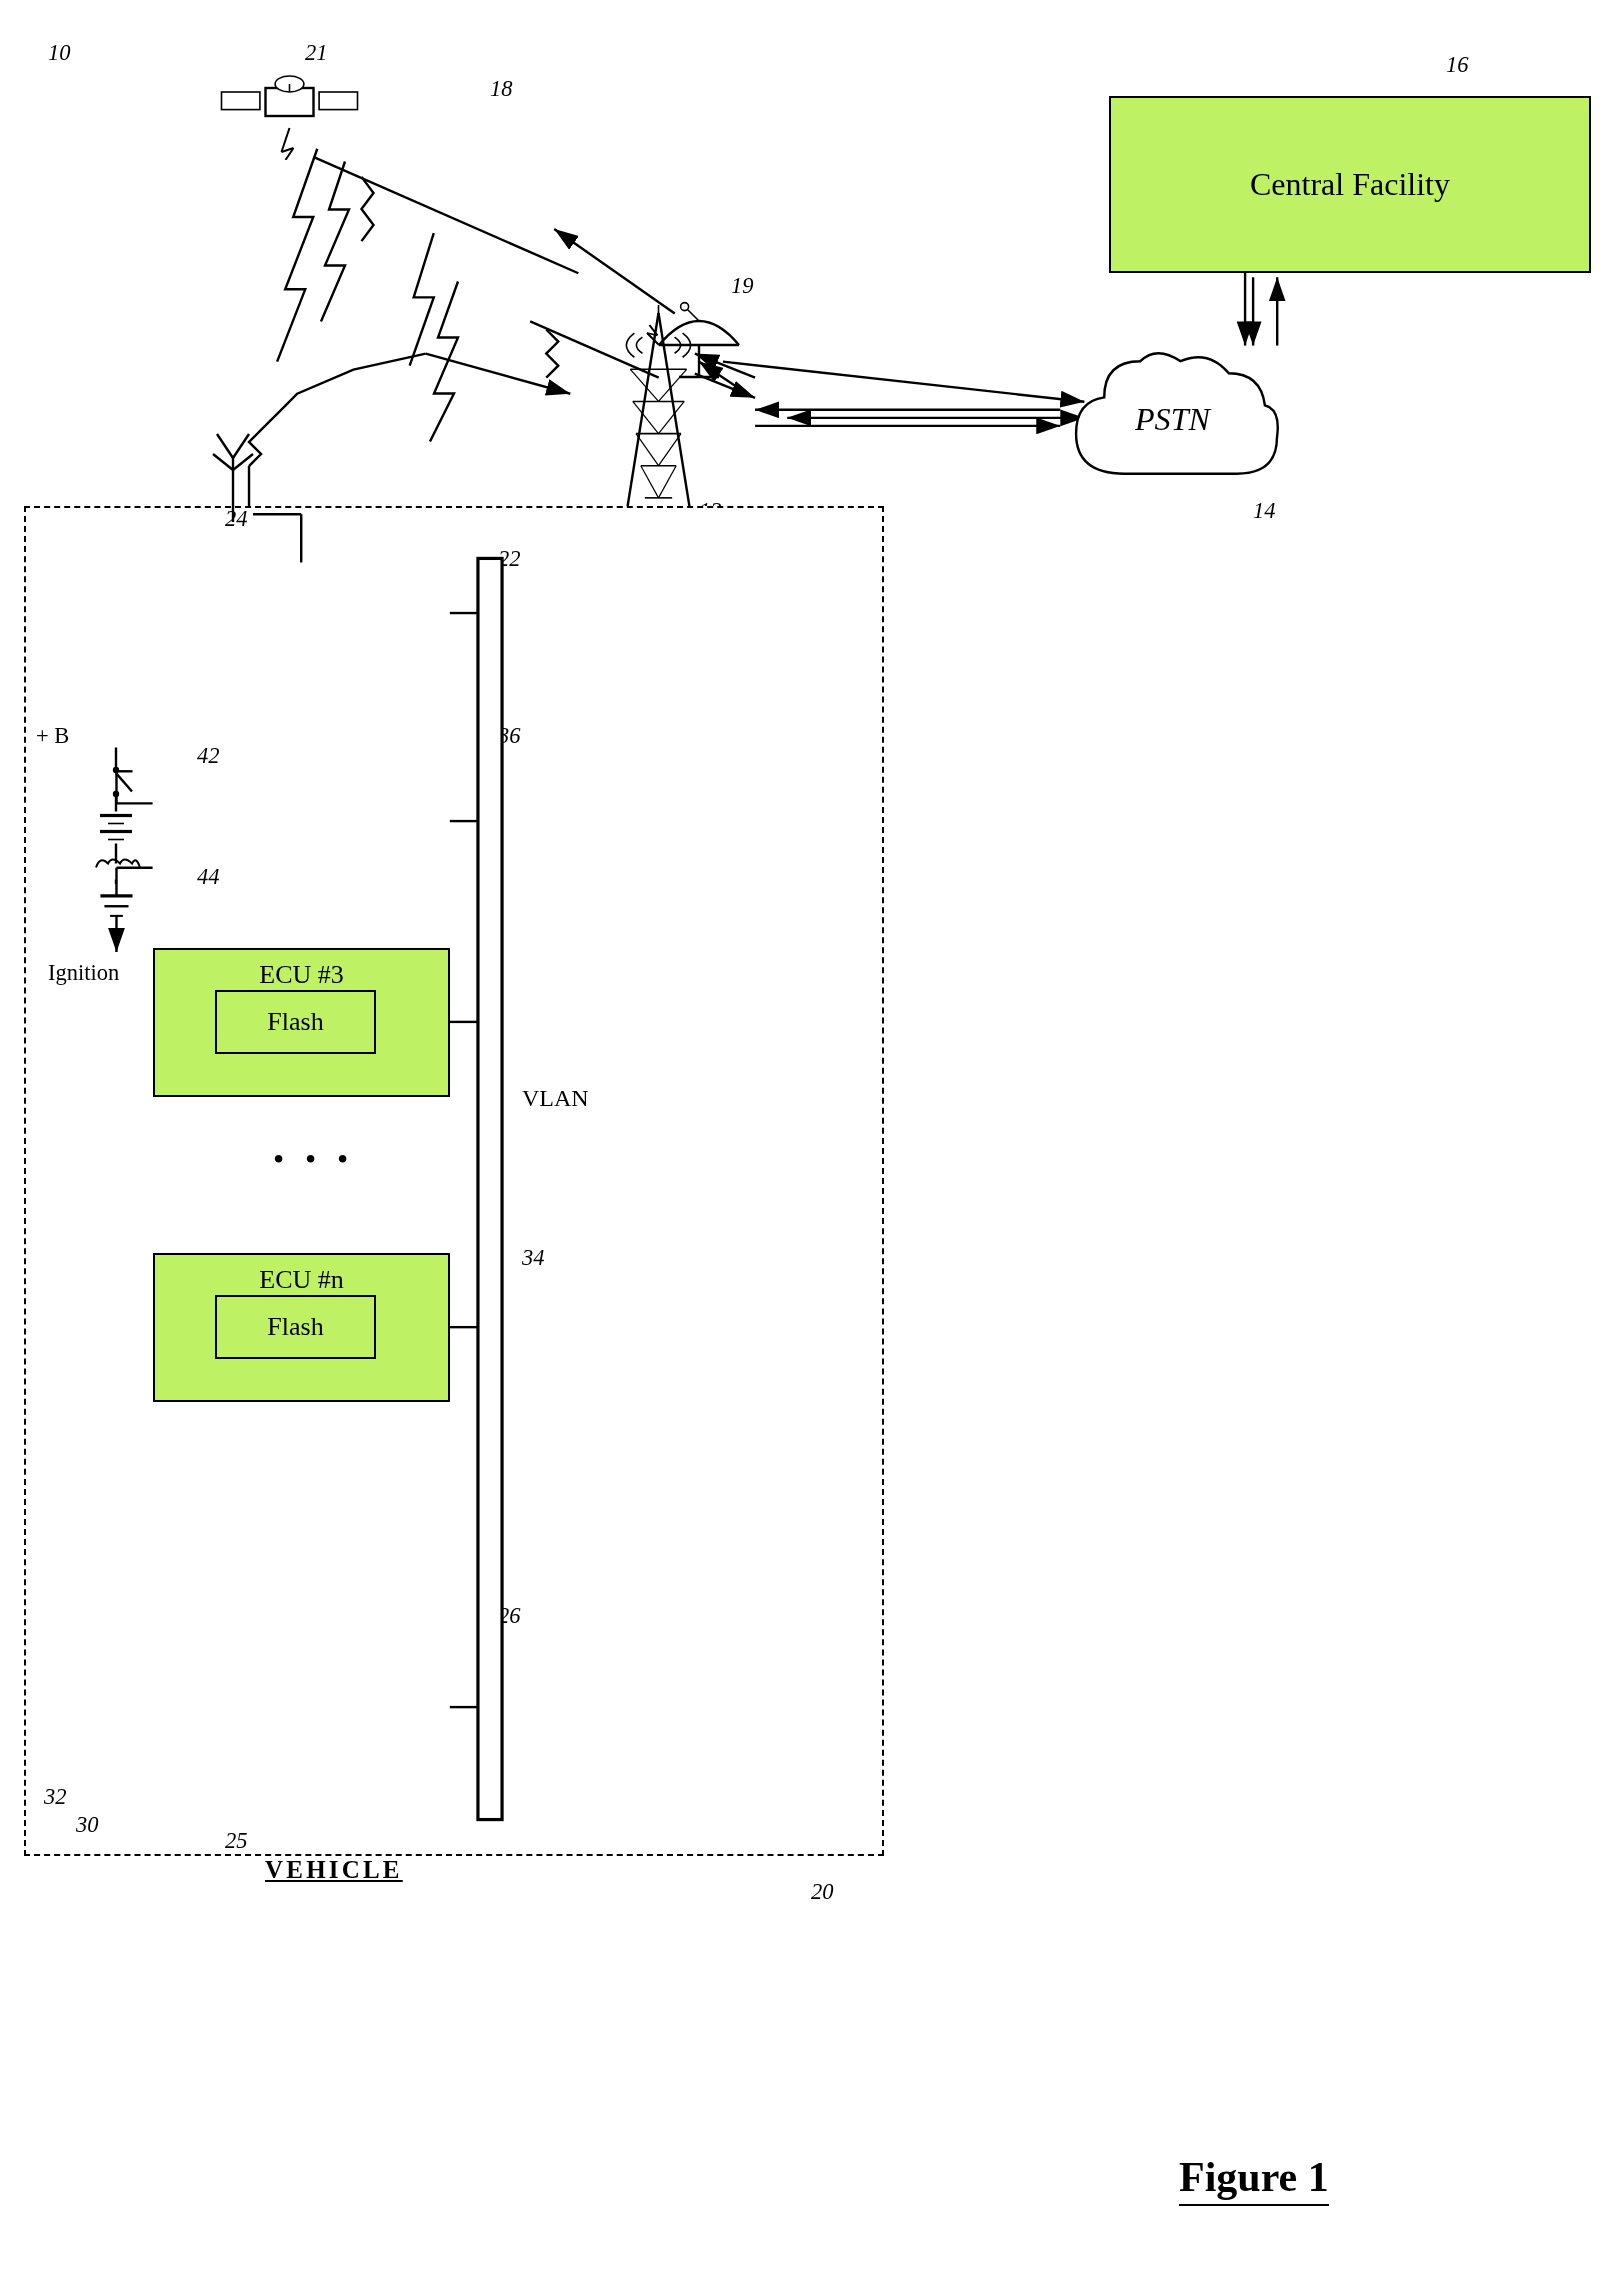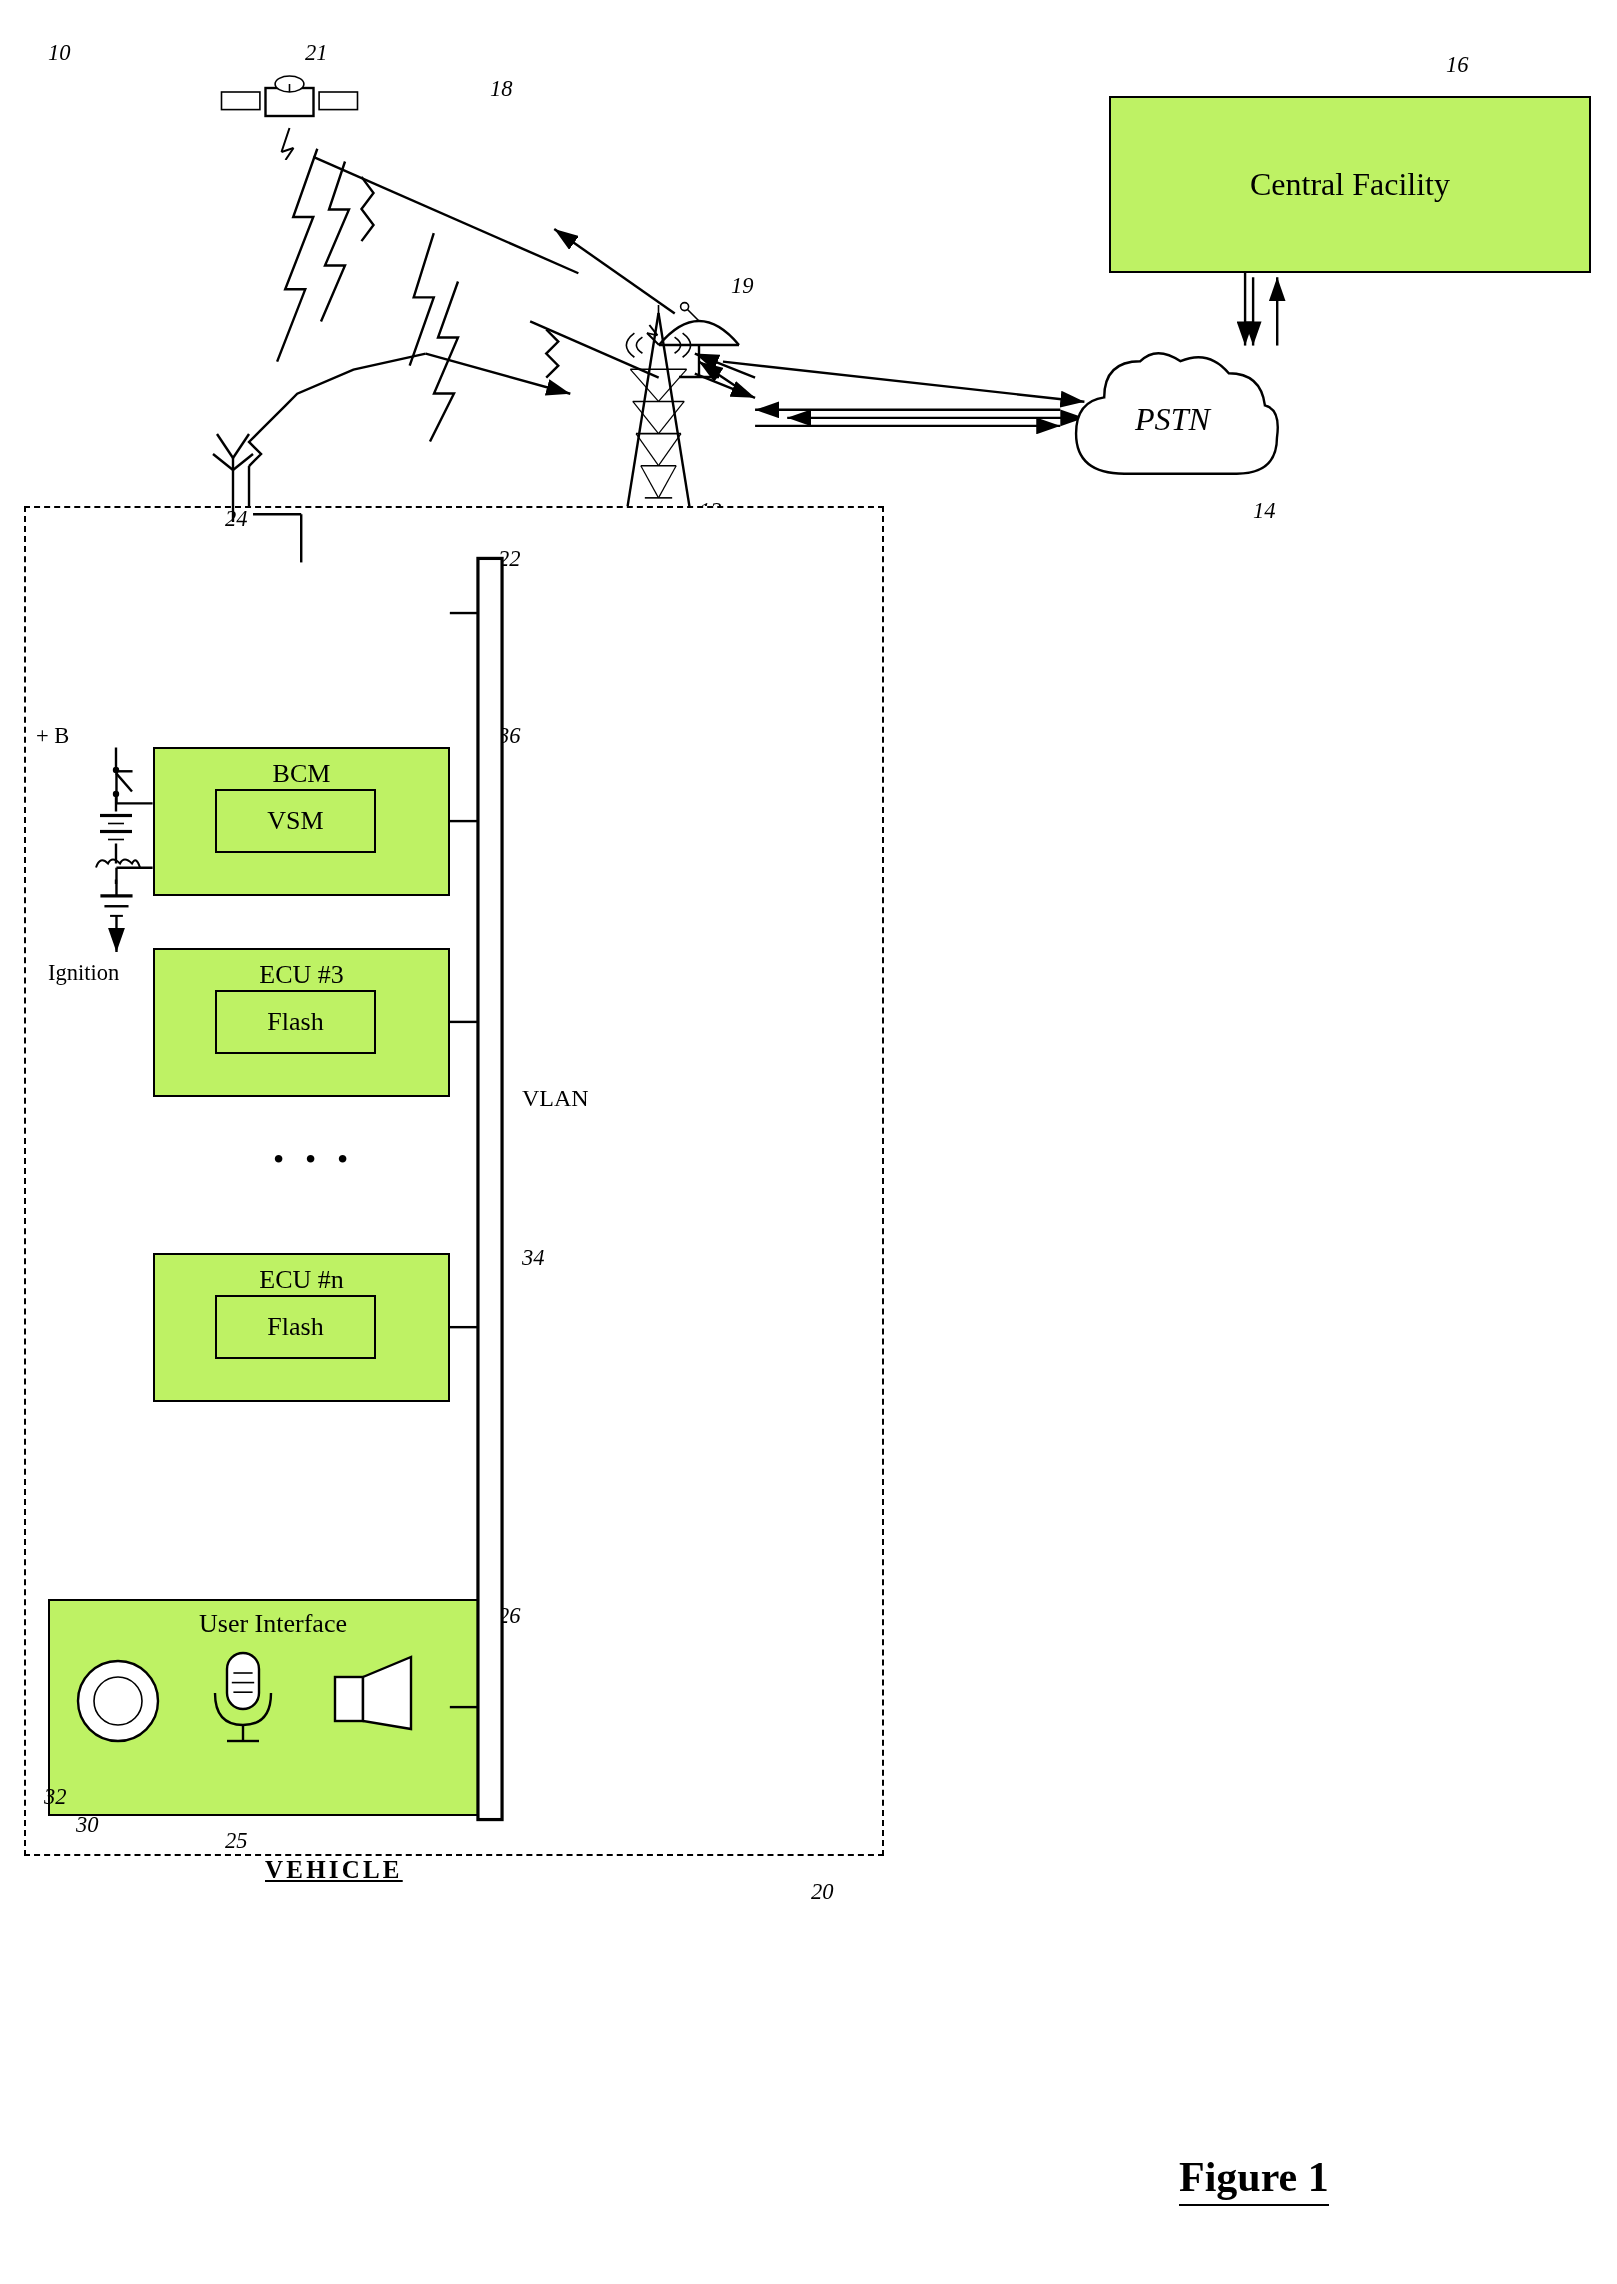--- a/index.html
+++ b/index.html
@@ -251,29 +251,20 @@
 
   <div class="label" style="left:197px; top:743px;">42</div>
 
   <div class="label" style="left:197px; top:864px;">44</div>
 
   <div style="position:absolute;left:48px;top:960px;font-size:22.5px;">Ignition</div>
 
   <div class="label" style="left:498px; top:546px;">22</div>
 
   <div class="label" style="left:498px; top:723px;">36</div>
-  <div class="rect-box" style="left:153px; top:747px; width:297px; height:149px;">
-    <div style="position:relative;width:100%;height:100%;">
-      <div style="position:absolute;top:9.6px;left:0;right:0;text-align:center;font-size:26px;">BCM</div>
-
-      <div class="rect-box" style="left:60px;top:40px;width:161px;height:64px;position:absolute;">
-        <span class="box-label">VSM</span>
-      </div>
-    </div>
-  </div>
 
   <div class="rect-box" style="left:153px; top:948px; width:297px; height:149px;">
     <div style="position:relative;width:100%;height:100%;">
       <div style="position:absolute;top:9.6px;left:0;right:0;text-align:center;font-size:26px;">ECU #3</div>
       <div class="rect-box" style="left:60px;top:40px;width:161px;height:64px;position:absolute;">
         <span class="box-label">Flash</span>
       </div>
     </div>
   </div>
 
@@ -285,50 +276,20 @@
       <div class="rect-box" style="left:60px;top:40px;width:161px;height:64px;position:absolute;">
         <span class="box-label">Flash</span>
       </div>
     </div>
   </div>
 
   <div style="position:absolute;left:522px;top:1085px;font-size:24px;">VLAN</div>
   <div class="label" style="left:522px; top:1245px;">34</div>
 
   <div class="label" style="left:498px; top:1603px;">26</div>
-  <div class="rect-box" style="left:48px; top:1599px; width:450px; height:217px;">
-    <div style="position:relative;width:100%;height:100%;">
-      <div style="position:absolute;top:8px;left:0;right:0;text-align:center;font-size:26px;">User Interface</div>
-
-      <svg style="position:absolute;left:24px;top:56px;" width="88" height="88" xmlns="http://www.w3.org/2000/svg" viewBox="0 0 110 110">
-        <circle cx="55" cy="55" r="50" fill="white" stroke="black" stroke-width="3"></circle>
-        <circle cx="55" cy="55" r="30" fill="white" stroke="black" stroke-width="2"></circle>
-      </svg>
-
-      <svg style="position:absolute;left:153px;top:48px;" width="80" height="104" xmlns="http://www.w3.org/2000/svg" viewBox="0 0 100 130">
-
-        <rect x="30" y="5" width="40" height="70" rx="20" fill="white" stroke="black" stroke-width="3"></rect>
-
-        <path d="M15,55 Q15,95 50,95 Q85,95 85,55" fill="none" stroke="black" stroke-width="3"></path>
-        <line x1="50" y1="95" x2="50" y2="115" stroke="black" stroke-width="3"></line>
-        <line x1="30" y1="115" x2="70" y2="115" stroke="black" stroke-width="3"></line>
-
-        <line x1="38" y1="30" x2="62" y2="30" stroke="black" stroke-width="2"></line>
-        <line x1="36" y1="42" x2="64" y2="42" stroke="black" stroke-width="2"></line>
-        <line x1="38" y1="54" x2="62" y2="54" stroke="black" stroke-width="2"></line>
-      </svg>
-
-      <svg style="position:absolute;left:281px;top:52px;" width="96" height="88" xmlns="http://www.w3.org/2000/svg" viewBox="0 0 120 110">
-
-        <rect x="5" y="30" width="35" height="55" fill="white" stroke="black" stroke-width="3"></rect>
-
-        <polygon points="40,30 100,5 100,95 40,85" fill="white" stroke="black" stroke-width="3"></polygon>
-      </svg>
-    </div>
-  </div>
 
   <div class="label" style="left:44px; top:1784px;">32</div>
 
   <div class="label" style="left:76px; top:1812px;">30</div>
 
   <div class="label" style="left:225px; top:1828px;">25</div>
 
   <div style="position:absolute;left:1165px;top:2153px;font-size:42px;font-weight:bold;margin-left:14px;">
     <span>Figure 1</span>
     <div style="border-bottom:2.4px solid black;margin-top:3.2px;"></div>

